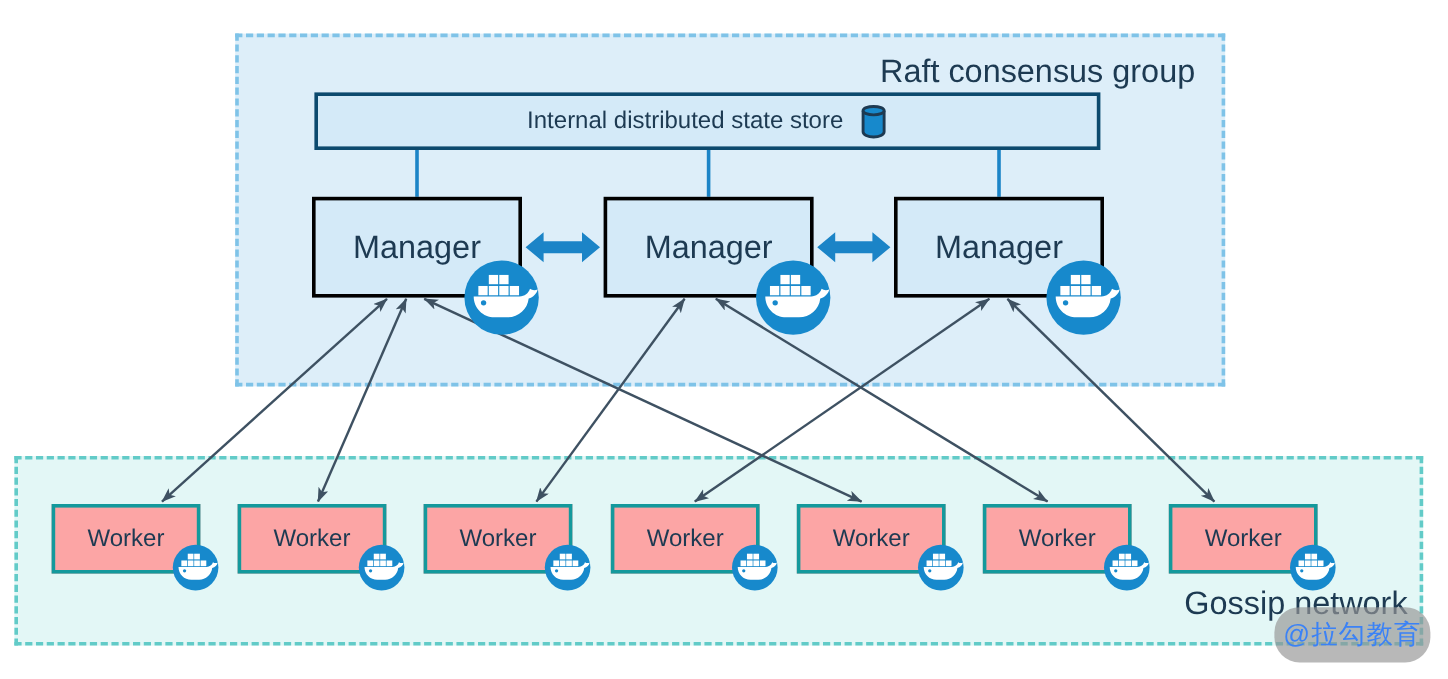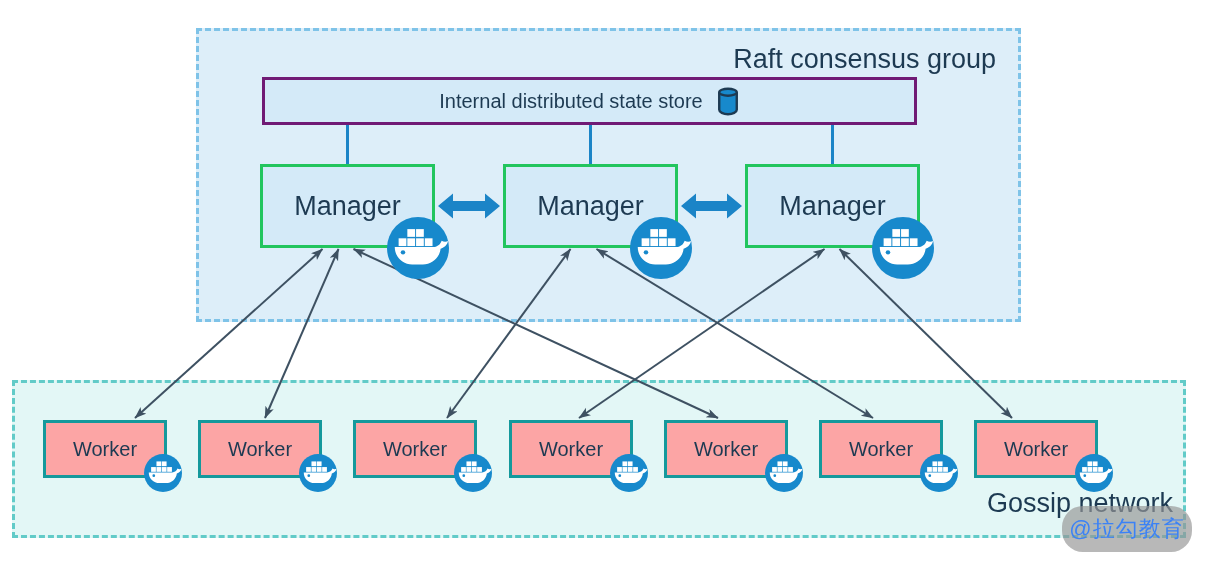--- a/index.html
+++ b/index.html
@@ -19,26 +19,26 @@
   }
   .group-label{position:absolute;font-size:27px;color:#1d3a52;white-space:nowrap;}
   .raft-label{right:22px;top:13px;}
   .gossip-label{right:10px;bottom:16px;}
   #edge-layer{position:absolute;left:0;top:0;z-index:2;pointer-events:none;}
   .box{
     position:absolute;z-index:3;display:flex;align-items:center;justify-content:center;
   }
   .store{
     left:262px;top:77px;width:655px;height:48px;
-    background:#d4eaf8;border:3px solid #701a75;
+    background:#d4eaf8;border:3px solid #0c4a6e;
     font-size:20px;gap:13px;
   }
   .manager{
     width:175px;height:84px;top:164px;
-    background:#d4eaf8;border:3px solid #22c55e;
+    background:#d4eaf8;border:3px solid #000000;
     font-size:27px;
   }
   .m0{left:260px;} .m1{left:503px;} .m2{left:745px;}
   .worker{
     width:124px;height:58px;top:420px;
     background:#fca5a5;border:3px solid #14999c;
     font-size:20px;
   }
   .w0{left:43px;} .w1{left:198px;} .w2{left:353px;} .w3{left:509px;}
   .w4{left:664px;} .w5{left:819px;} .w6{left:974px;}

